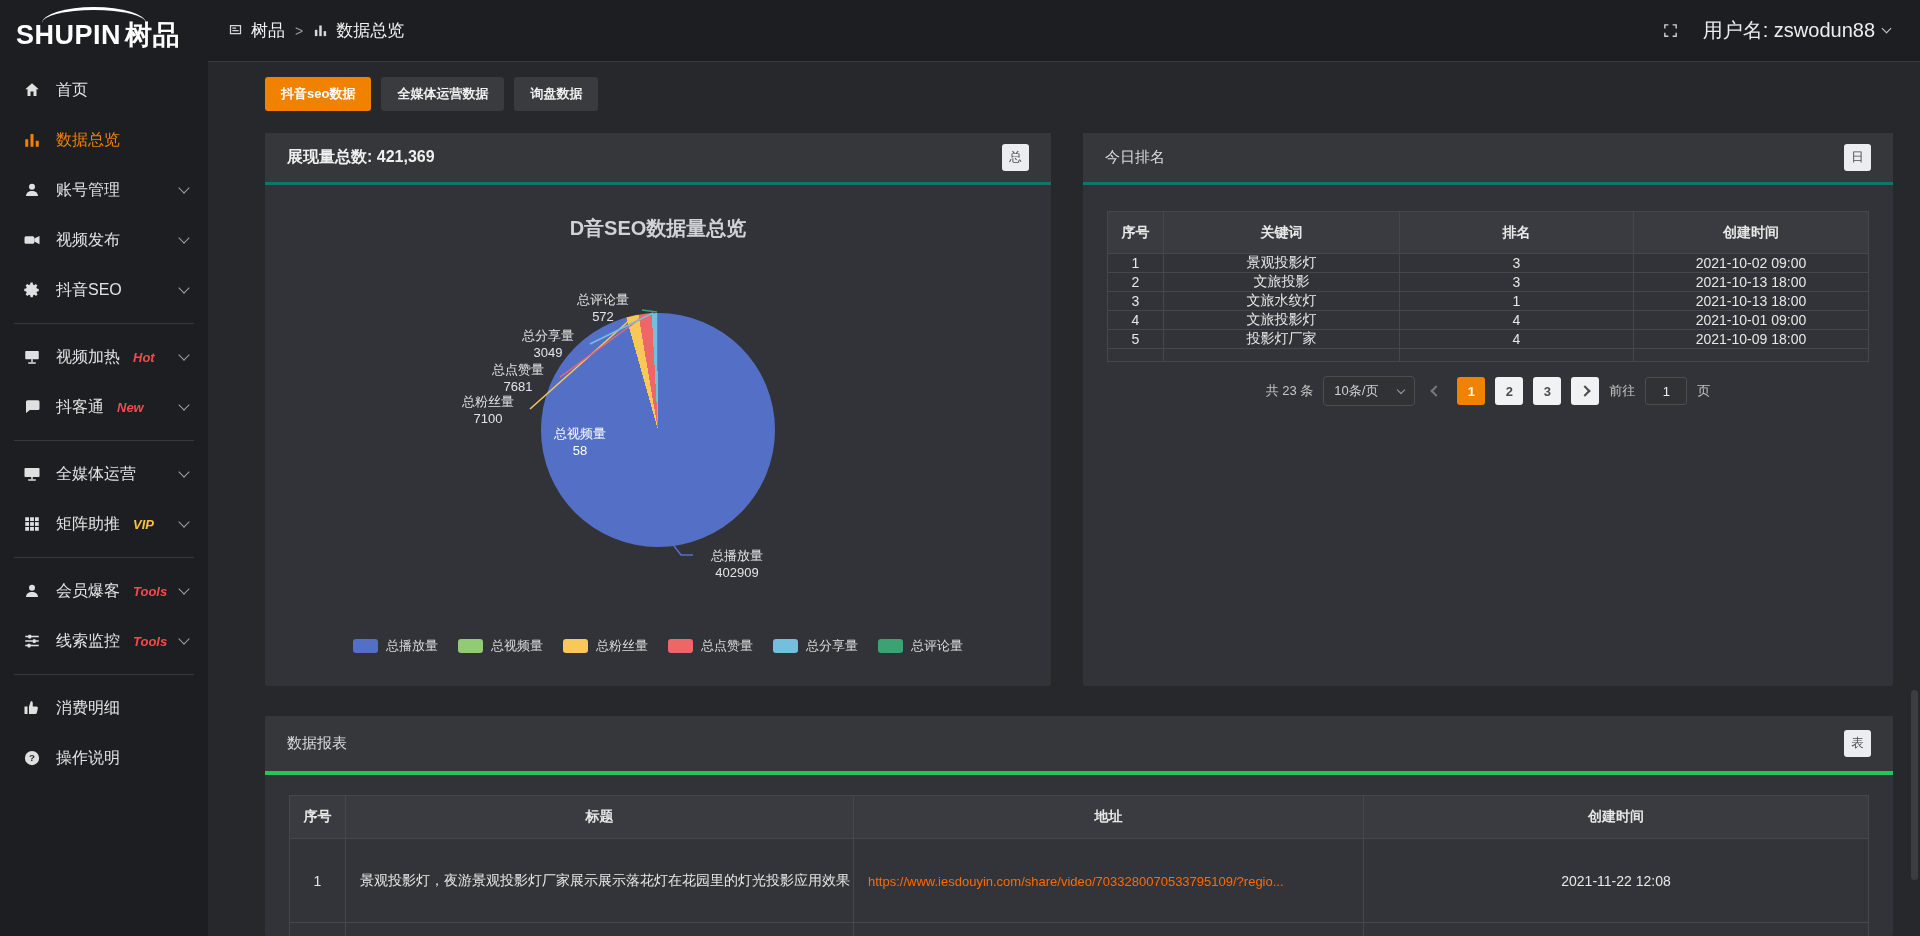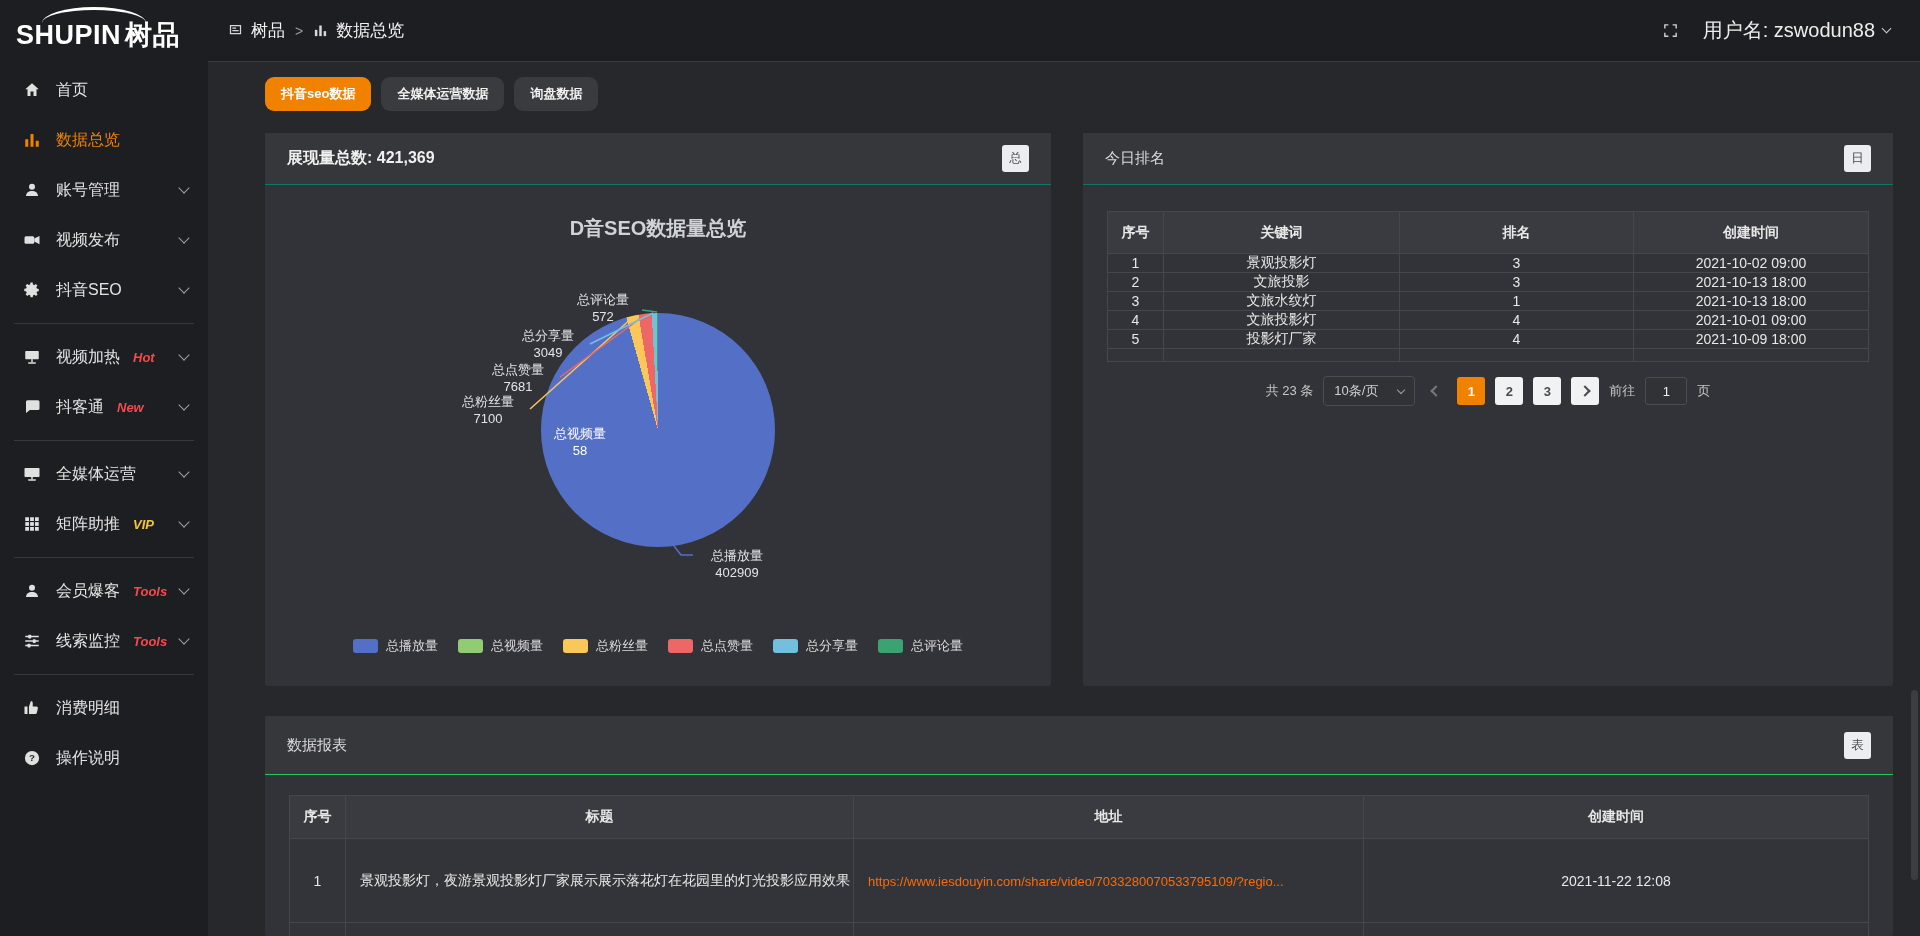--- a/index.html
+++ b/index.html
@@ -35,29 +35,29 @@
   .side-item.active .sicon { color:#f08200; }
   .badge { font-size:13px; font-weight:bold; font-style:italic; margin-left:13px; }
   .chev { width:8px; height:8px; border-right:1.6px solid #9aa0a6; border-bottom:1.6px solid #9aa0a6;
     transform:rotate(45deg); position:absolute; right:20px; top:50%; margin-top:-6px; }
   .sdiv { height:1px; background:#37383c; margin:8px 14px; }
 
   .content { flex:1; padding:0 27px 0 57px; min-width:0; }
 
   
   .tabs { margin-top:15px; display:flex; gap:10px; }
-  .tab { height:34px; padding:4px 16px; border-radius:9px; background:#3a3b3f; color:#f0f0f0;
+  .tab { height:34px; padding:4px 16px; border-radius:3px; background:#3a3b3f; color:#f0f0f0;
     font-size:13px; font-weight:bold; display:flex; align-items:center; cursor:pointer; }
   .tab.active { background:#f08200; color:#fff; }
 
   
   .panel { background:#323338; border-radius:2px; }
   .panels-row { margin-top:22px; display:flex; gap:32px; height:553px; }
   .panel-strip { height:52px; display:flex; align-items:center; justify-content:space-between;
-    padding:0 22px 0 22px; border-bottom:1px solid #0f766e; background:#36373b; }
+    padding:0 22px 0 22px; border-bottom:3px solid #0f766e; background:#36373b; }
   .strip-title { font-size:15px; color:#dcdcdc; }
   .strip-stat { font-size:16px; font-weight:bold; color:#f0f0f0; }
   .corner-btn { width:27px; height:27px; background:#ebedf0; color:#4a4a4a; border:none;
     border-radius:3px; font-size:12.5px; display:flex; align-items:center; justify-content:center; cursor:pointer; }
 
   
   .chart-panel { width:786px; flex:0 0 auto; }
   .chart-body { position:relative; height:500px; }
   .chart-title { position:absolute; top:30px; left:0; right:0; text-align:center;
     font-size:20px; font-weight:bold; color:#cfd2d6; }
@@ -89,21 +89,21 @@
   .chev-left { width:8px; height:8px; border-left:2px solid #77787c; border-bottom:2px solid #77787c; transform:rotate(45deg); }
   .pg { min-width:28px; height:28px; border-radius:3px; background:#f1f2f4; color:#4b4b4b;
     font-size:13px; font-weight:bold; display:flex; align-items:center; justify-content:center; cursor:pointer; }
   .pg.active { background:#f08200; color:#fff; }
   .chev-right { width:8px; height:8px; border-right:2px solid #4b4b4b; border-top:2px solid #4b4b4b; transform:rotate(45deg); }
   .goto-input { width:42px; height:28px; background:#313236; border:1px solid #4c4d52; border-radius:3px;
     color:#eee; text-align:center; font-size:13px; }
 
   
   .report-panel { margin-top:30px; height:220px; overflow:hidden; }
-  .report-strip { height:59px; border-bottom:1px solid #22c55e; }
+  .report-strip { height:59px; border-bottom:4px solid #22c55e; }
   .report-table-wrap { margin:20px 24px 0; }
   .report-table th { height:43px; }
   .report-table td { height:84px; background:#333439; }
   .cell-left { text-align:left; padding:0 14px; }
   .url-link { color:#ff6a00; text-decoration:none; font-size:13px; }
   tr.sliver2 td { height:14px; background:#333439; }
 
   
   .scrollbar { position:fixed; right:2px; top:690px; width:7px; height:190px;
     border-radius:4px; background:#4d4f53; opacity:.55; }

